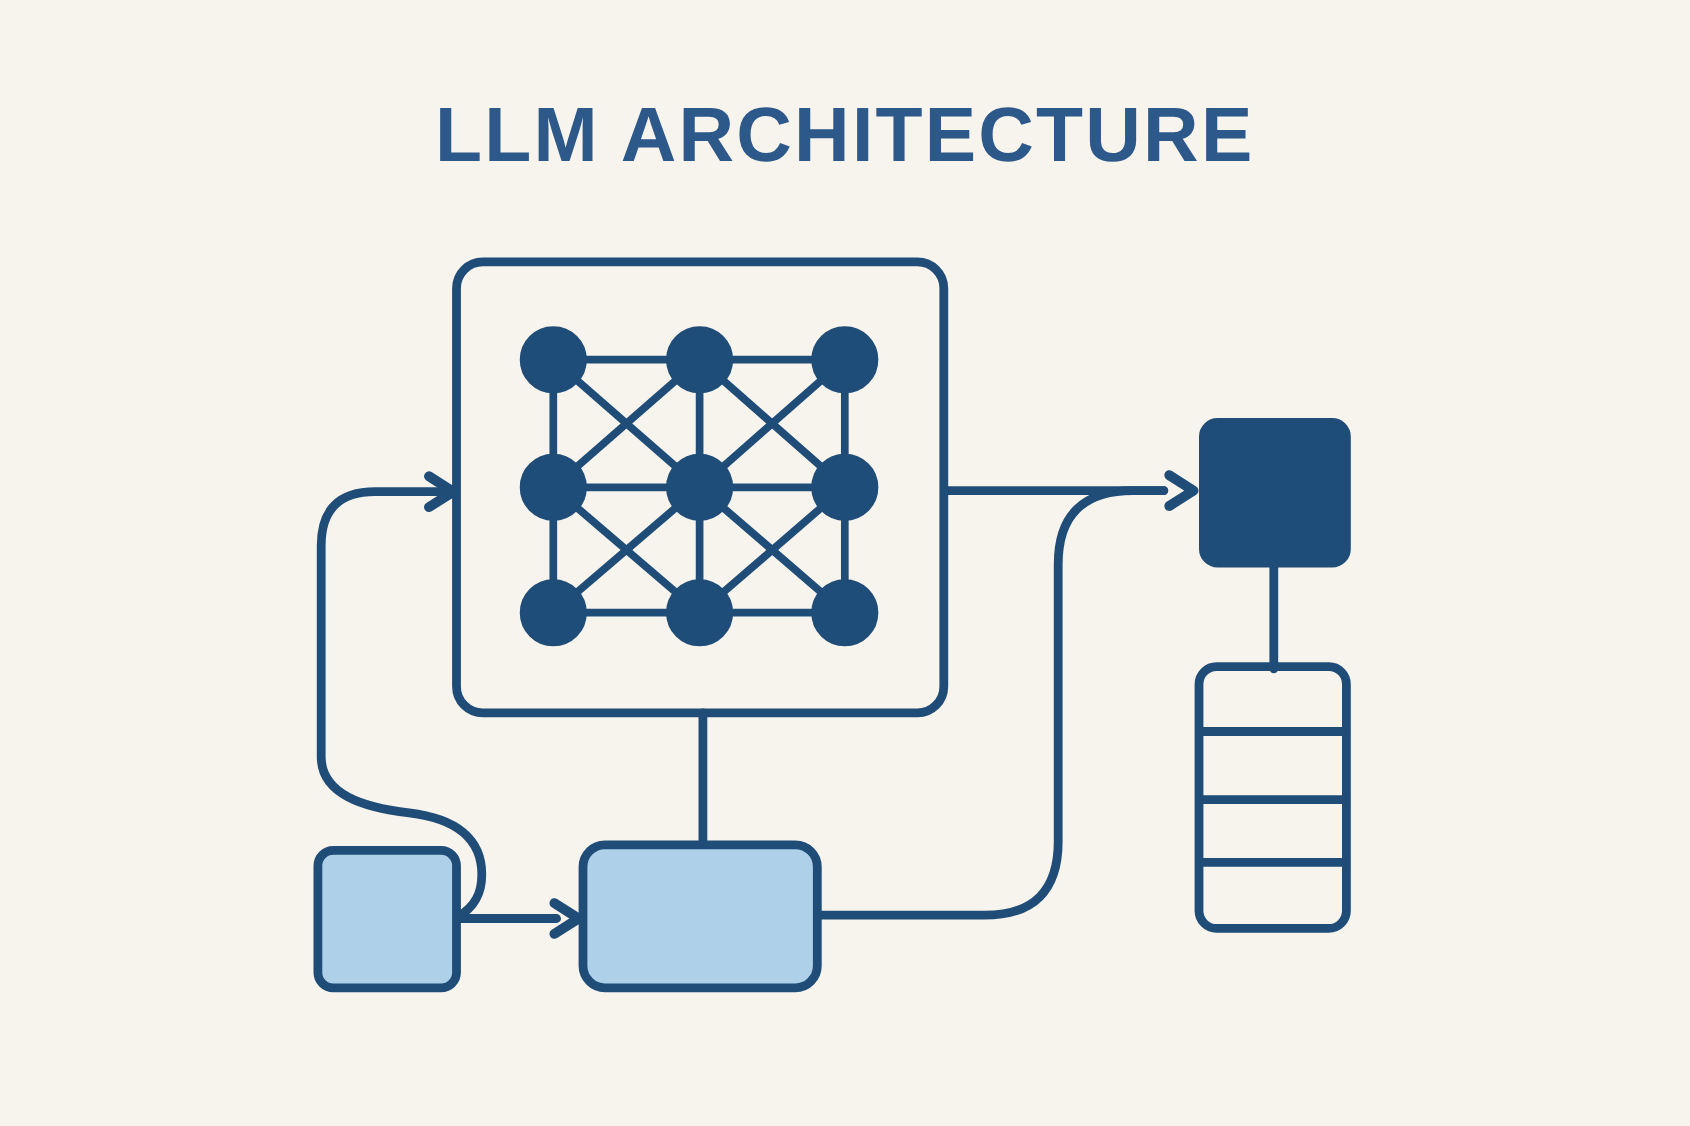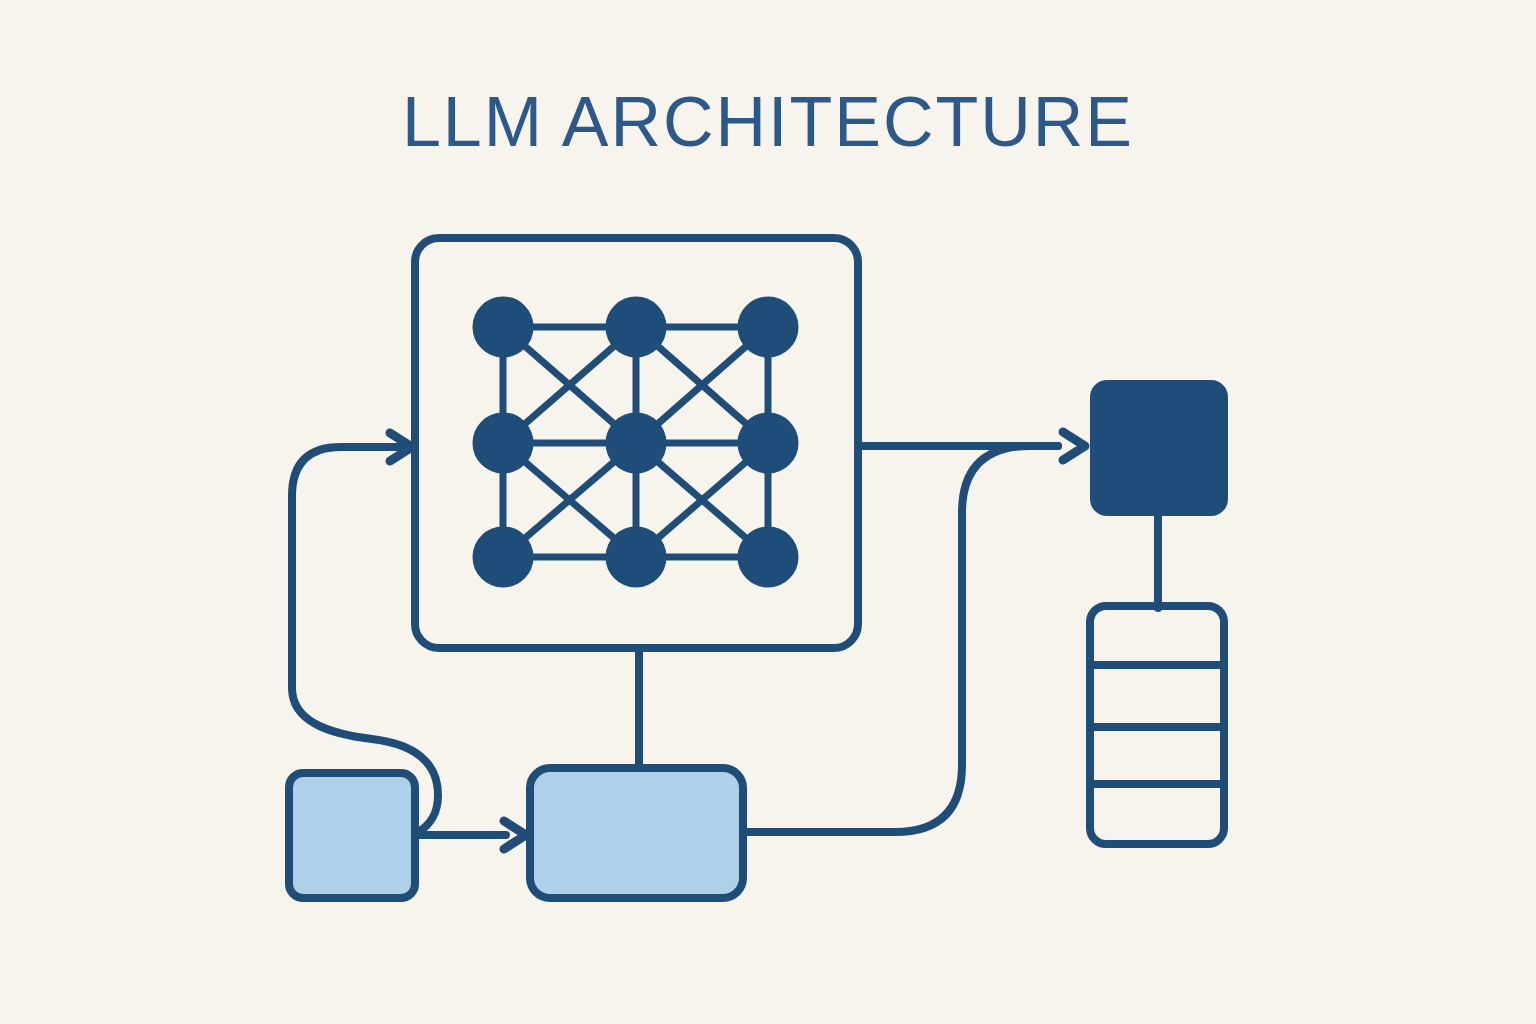--- a/index.html
+++ b/index.html
@@ -12,21 +12,21 @@
   html,body{margin:0;padding:0;}
   body{
     width:1536px;height:1024px;
     background:var(--background);
     font-family:"Liberation Sans", sans-serif;
     overflow:hidden;position:relative;
   }
   .page-title{
     position:absolute;top:82px;left:0;width:1536px;
     margin:0;text-align:center;
-    font-size:70px;font-weight:normal;letter-spacing:2px;
+    font-size:70px;font-weight:bold;letter-spacing:2px;
     color:var(--title-color);
     user-select:none;
   }
   svg.diagram{position:absolute;left:0;top:0;}
   .conn{stroke:var(--outline);stroke-width:8;fill:none;stroke-linecap:round;}
   .arrowhead{stroke:var(--outline);stroke-width:9;fill:none;stroke-linecap:round;stroke-linejoin:round;}
   .box-outline{fill:none;stroke:var(--outline);stroke-width:8;}
   .box-light{fill:var(--light-fill);stroke:var(--outline);stroke-width:8;}
   .box-dark{fill:var(--dark-fill);stroke:var(--outline);stroke-width:4;}
   .nn-edge{stroke:var(--outline);stroke-width:7;fill:none;stroke-linecap:round;}

